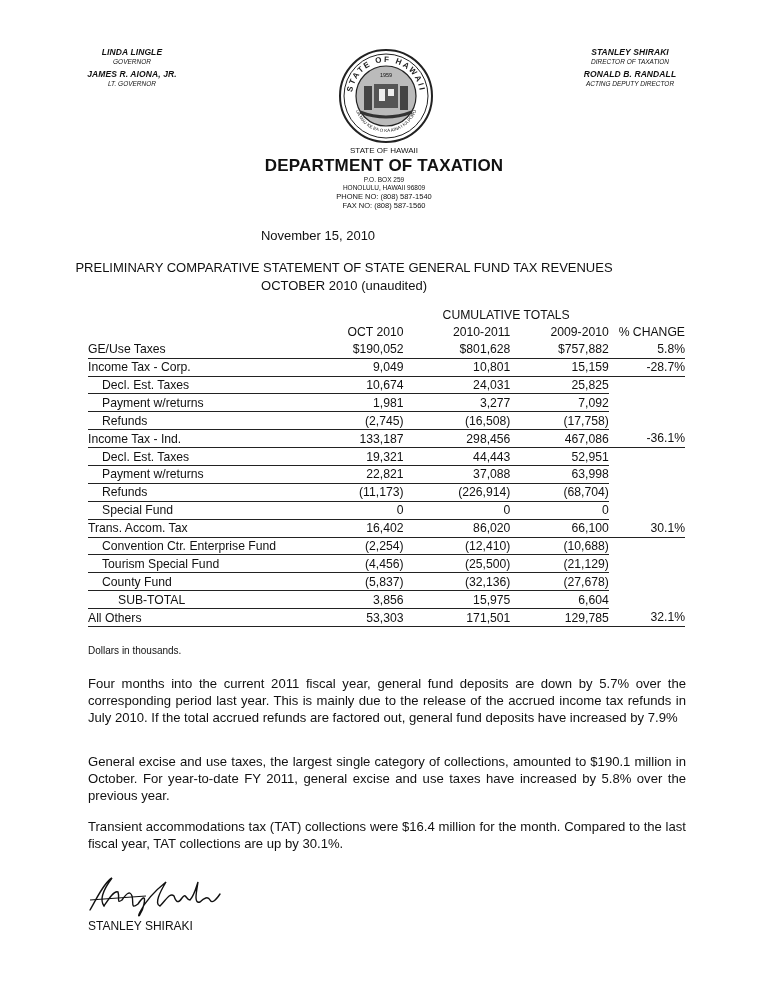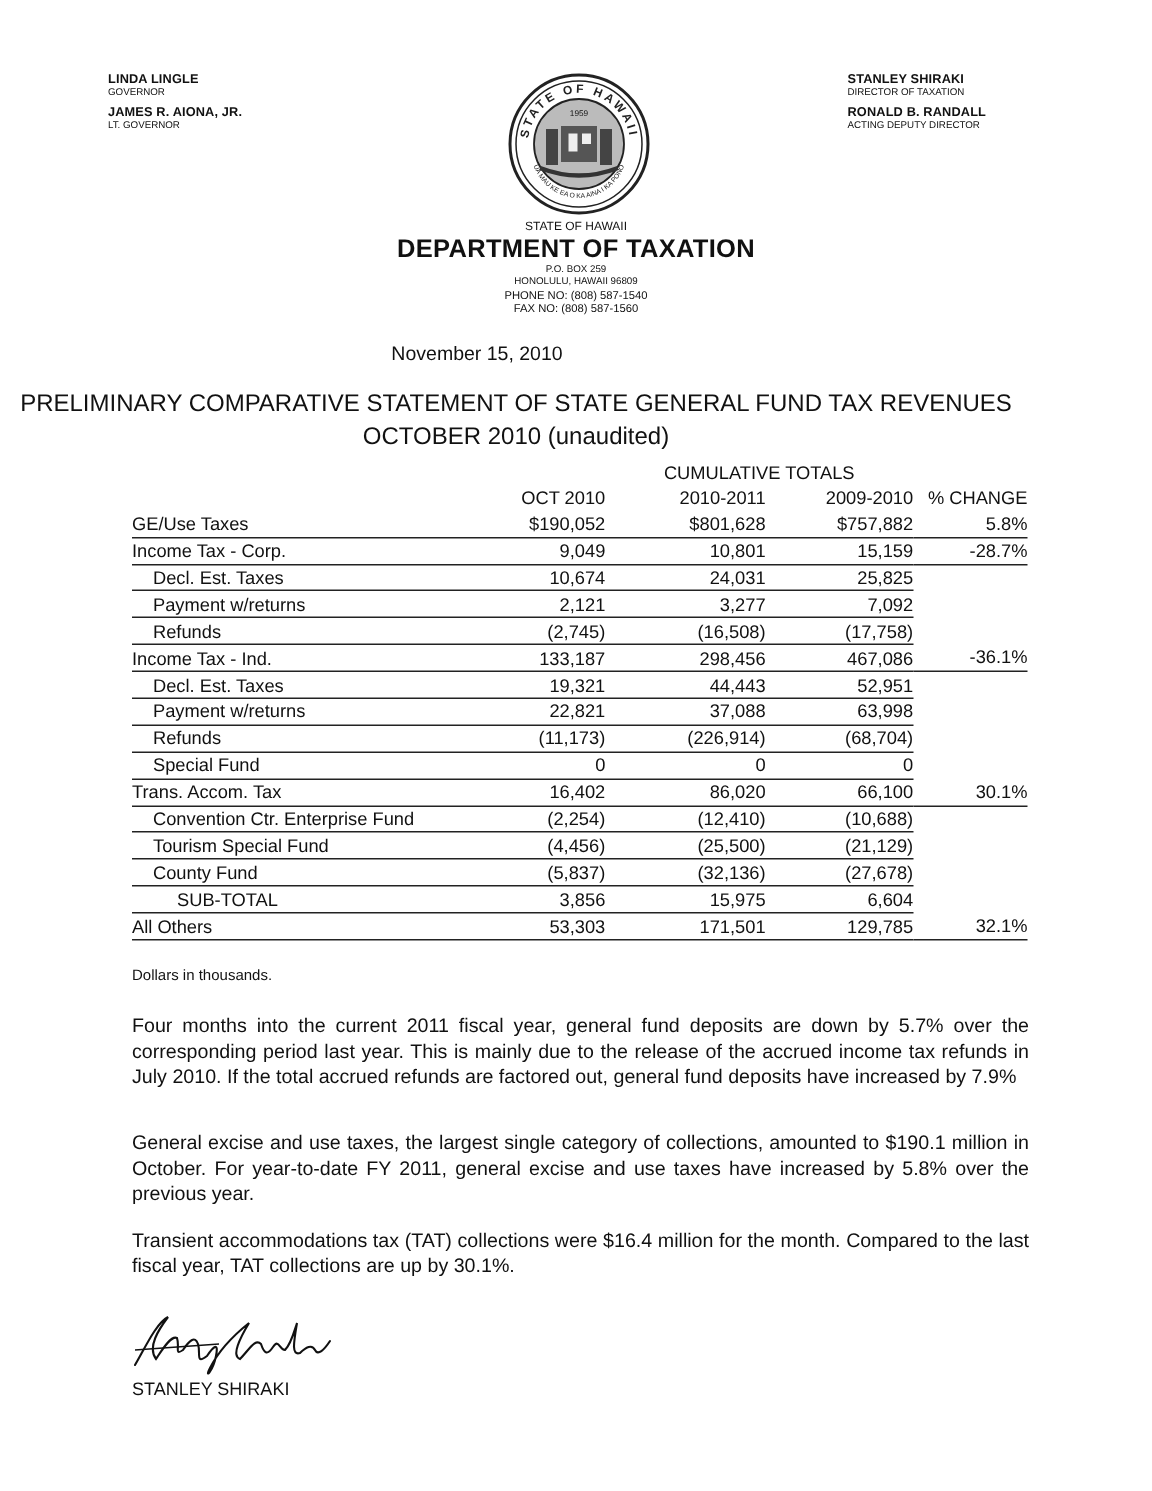--- a/index.html
+++ b/index.html
@@ -1,33 +1,33 @@
 <!DOCTYPE html>
 <html><head>
 <meta charset="utf-8">
 <style>
   html, body { margin: 0; padding: 0; background: #ffffff; }
   body {
     width: 768px; height: 994px; position: relative; overflow: hidden;
     font-family: "Liberation Sans", "DejaVu Sans", sans-serif; color: #111;
   }
   .abs { position: absolute; }
-  .hdr-block { text-align: left; line-height: 1.15; }
+  .hdr-block { text-align: center; line-height: 1.15; font-style: italic; }
   .hdr-name { font-weight: bold; font-size: 8.5px; letter-spacing: 0.1px; }
   .hdr-title { font-size: 6.5px; }
   .seal {
     left: 338px; top: 48px; width: 96px; height: 96px;
   }
   .dept { left: 250px; top: 146px; width: 268px; text-align: center; line-height: 1.2; }
   .dept .l1 { font-size: 8px; }
   .dept .l2 { font-size: 17px; font-weight: bold; letter-spacing: 0.2px; }
   .dept .l3 { font-size: 6.5px; }
   .dept .l4 { font-size: 7.5px; }
   .date { left: 0; width: 636px; top: 228px; text-align: center; font-size: 13px; }
-  .stmt { left: 0; width: 688px; top: 259px; text-align: center; font-size: 16px; line-height: 1.35; }
+  .stmt { left: 0; width: 688px; top: 259px; text-align: center; font-size: 13px; line-height: 1.35; }
 
   table.rev {
     position: absolute; left: 88px; top: 307px; width: 597px;
     border-collapse: collapse; font-size: 12.2px;
   }
   table.rev td { padding: 0; height: 16.9px; line-height: 16px; white-space: nowrap; }
   table.rev td.lbl { width: 205px; }
   table.rev td.num { text-align: right; }
   table.rev td.c1 { width: 94px; }
   table.rev td.c2 { width: 115px; }
@@ -139,21 +139,21 @@
       </tr>
       <tr class="line">
         <td class="lbl ind1">Decl. Est. Taxes</td>
         <td class="num c1">10,674</td>
         <td class="num c2">24,031</td>
         <td class="num c3">25,825</td>
         <td class="num c4 nob"></td>
       </tr>
       <tr class="line">
         <td class="lbl ind1">Payment w/returns</td>
-        <td class="num c1">2,121</td>
+        <td class="num c1">1,981</td>
         <td class="num c2">3,277</td>
         <td class="num c3">7,092</td>
         <td class="num c4 nob"></td>
       </tr>
       <tr class="line">
         <td class="lbl ind1">Refunds</td>
         <td class="num c1">(2,745)</td>
         <td class="num c2">(16,508)</td>
         <td class="num c3">(17,758)</td>
         <td class="num c4 nob"></td>

